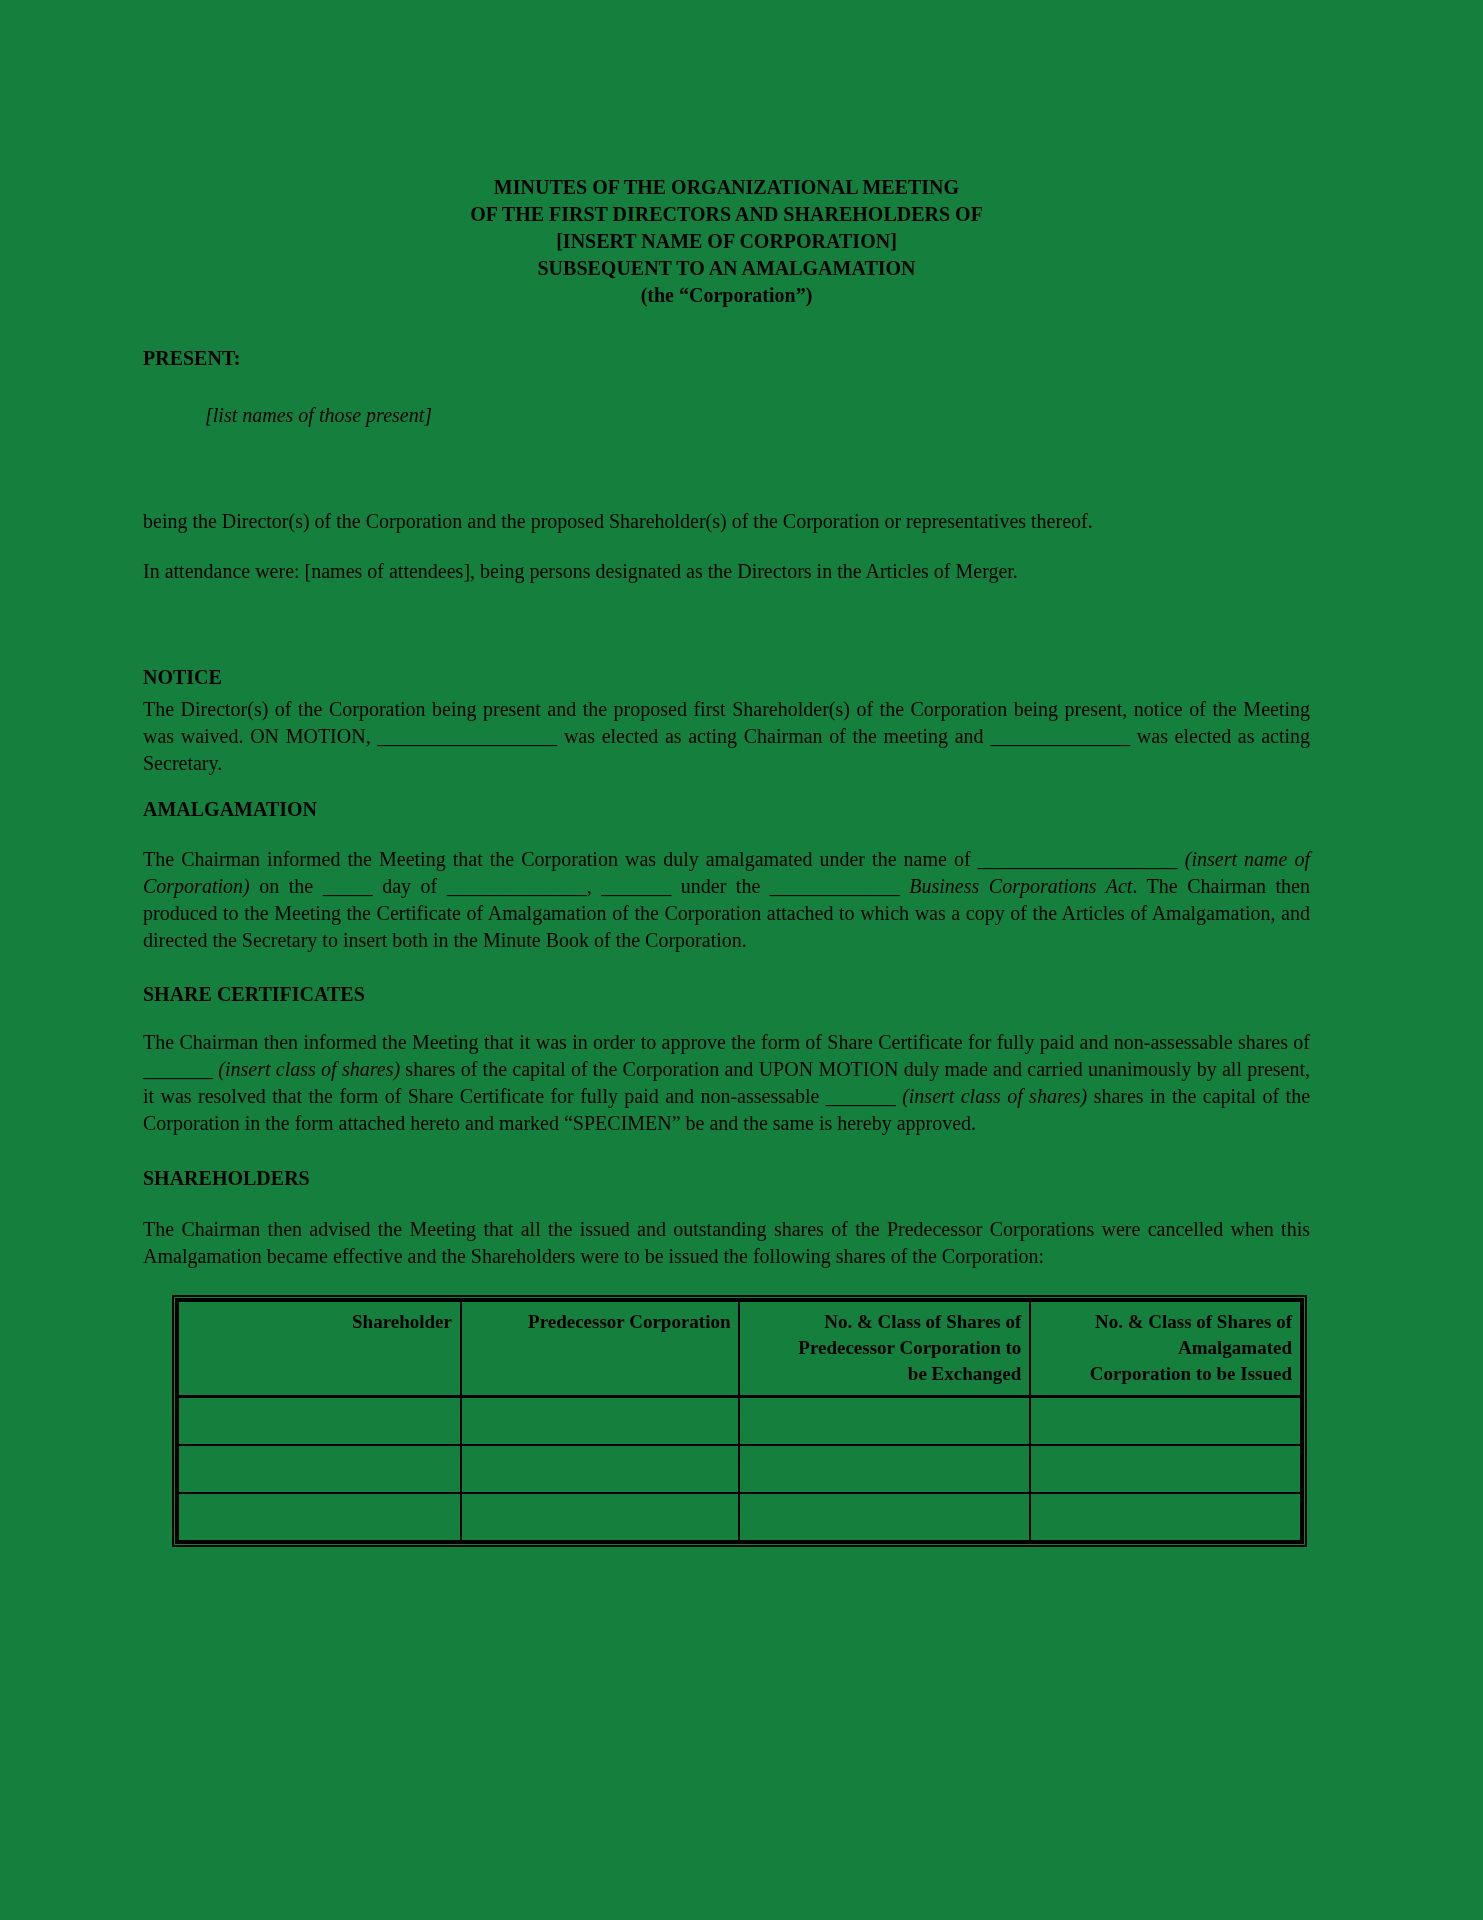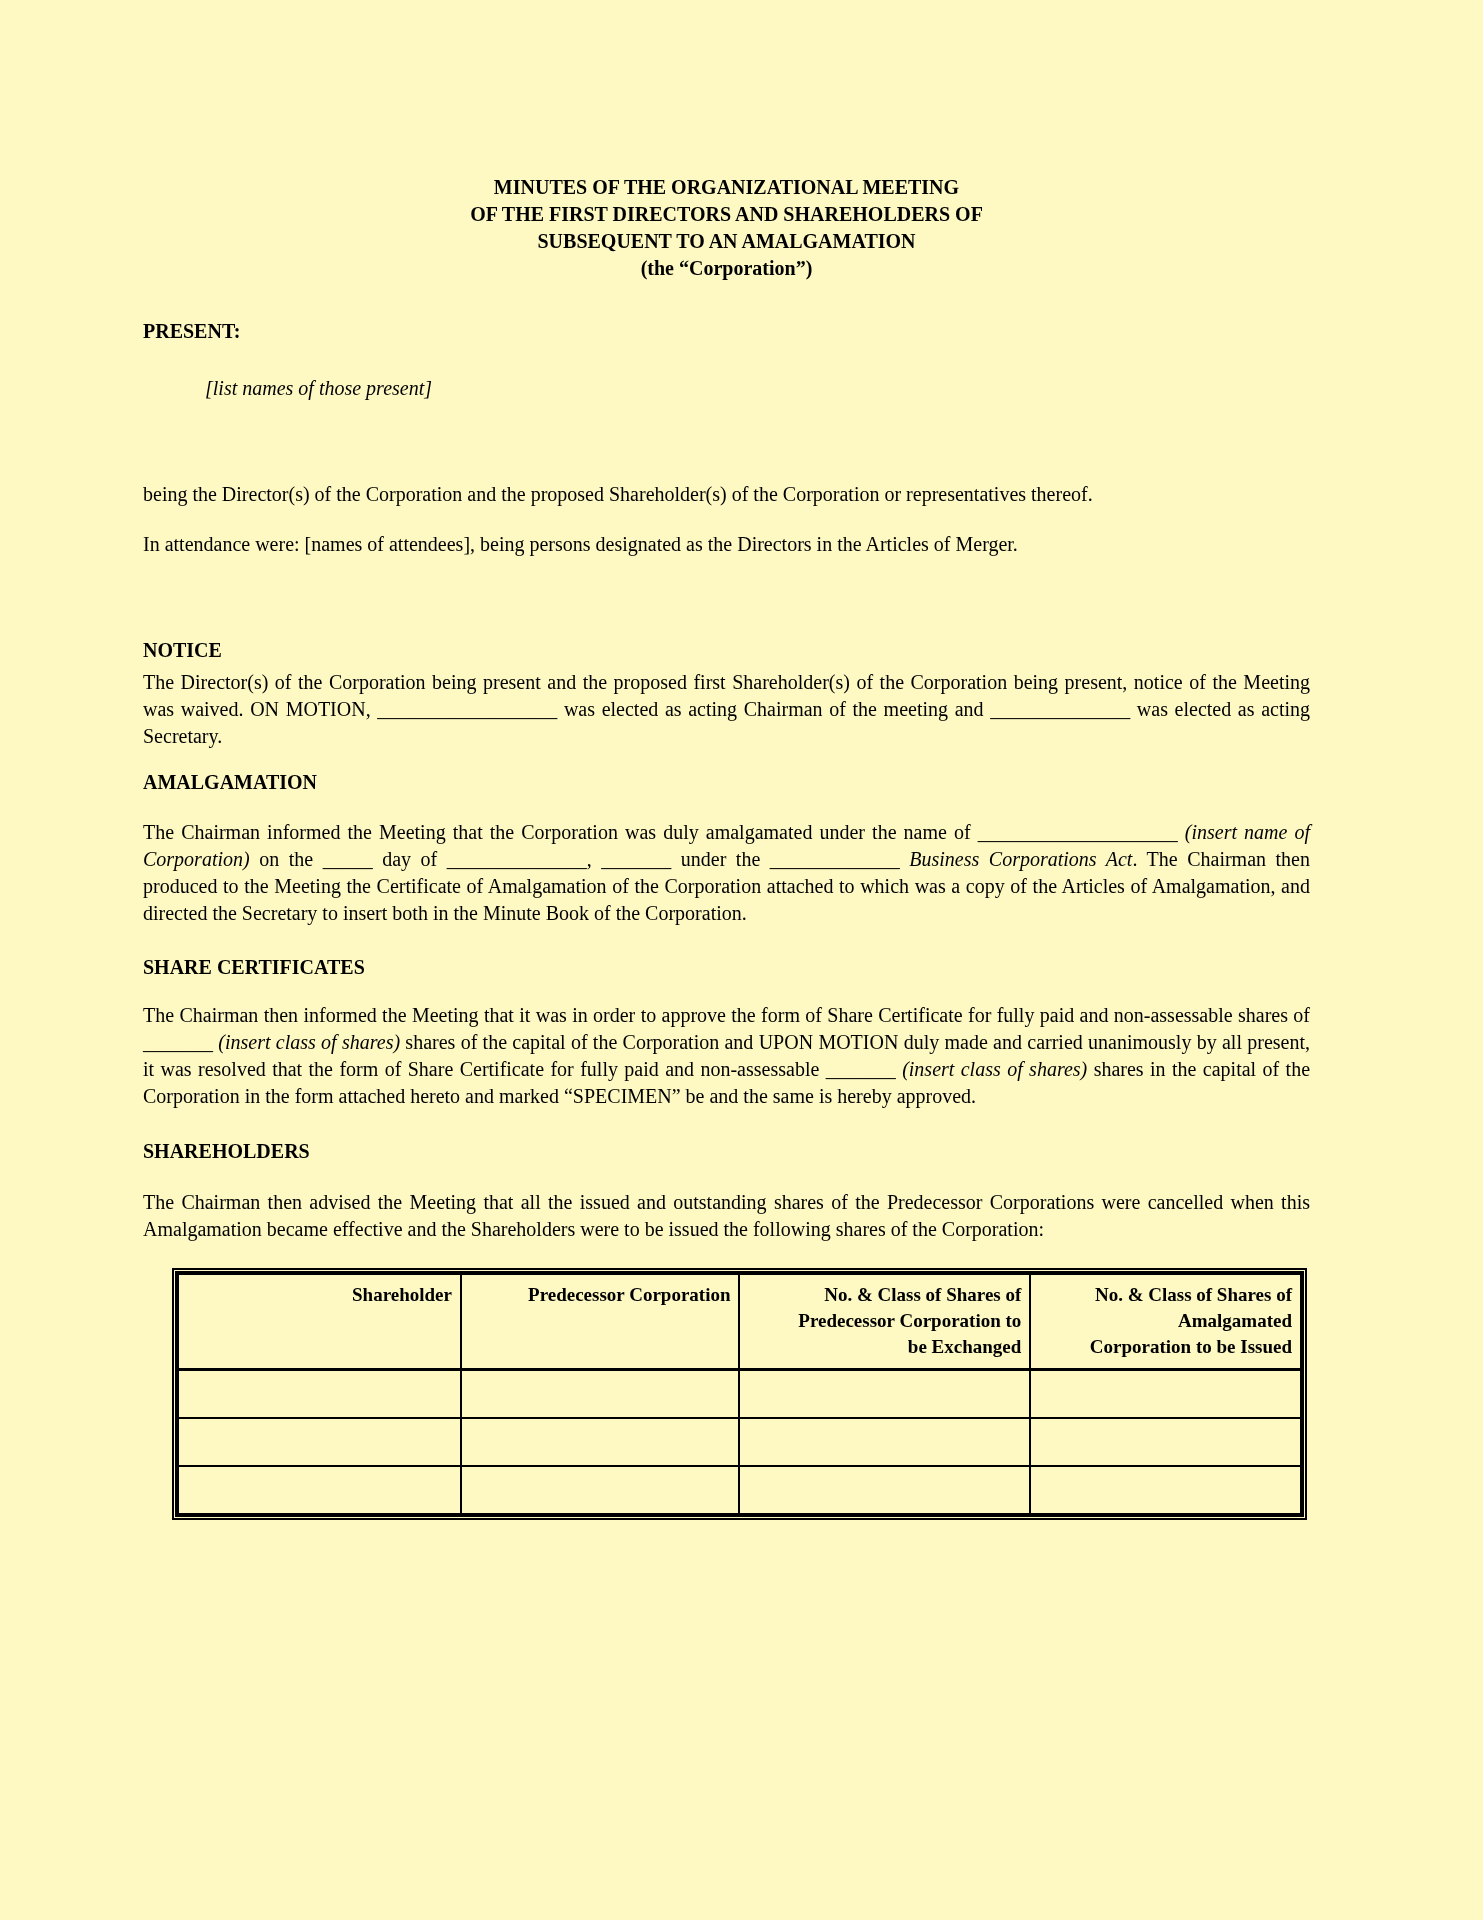--- a/index.html
+++ b/index.html
@@ -8,21 +8,21 @@
     font-family: "Liberation Serif", serif;
     color: #000000;
     -webkit-font-smoothing: antialiased;
   }
   .page {
     position: relative;
     width: 1483px;
     height: 1920px;
     box-sizing: border-box;
     padding: 174px 173px 0 143px;
-    background: #fef9c3;
+    background: #15803d;
     overflow: hidden;
   }
   .title-block {
     text-align: center;
     font-weight: bold;
     font-size: 20px;
     line-height: 27px;
   }
   .section-heading {
     font-weight: bold;
@@ -79,20 +79,21 @@
   .col-4 { width: 24.1%; }
 </style>
 </head>
 <body>
 
 <div class="page">
 
   <div class="title-block">
     <div>MINUTES OF THE ORGANIZATIONAL MEETING</div>
     <div>OF THE FIRST DIRECTORS AND SHAREHOLDERS OF</div>
+    <div>[INSERT NAME OF CORPORATION]</div>
     <div>SUBSEQUENT TO AN AMALGAMATION</div>
     <div>(the “Corporation”)</div>
   </div>
 
   <div class="section-heading" style="margin-top:36px">PRESENT:</div>
 
   <div class="list-names" style="margin-top:31px">[list names of those present]</div>
 
   <p class="para" style="margin-top:79px">being the Director(s) of the Corporation and the proposed Shareholder(s) of the Corporation or representatives thereof.</p>
 

